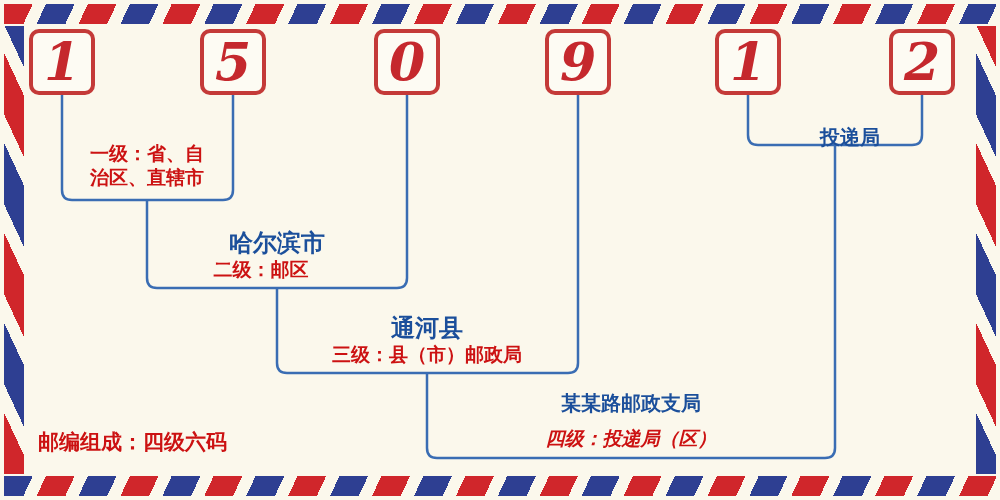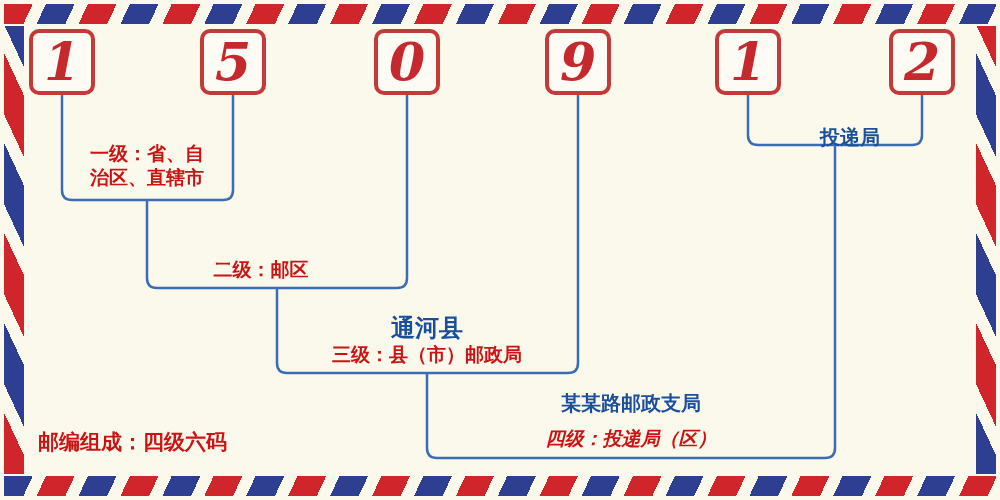--- a/index.html
+++ b/index.html
@@ -79,20 +79,21 @@
     </div>
   <div class="digit-box b6">
       <span>2</span>
     </div>
 
   <div class="lbl desc" style="left:147px; top:141px;">
     <div>一级：省、自</div>
     <div>治区、直辖市</div>
   </div>
 
+  <div class="lbl name" style="left:277px; top:227px;">哈尔滨市</div>
   <div class="lbl desc" style="left:261px; top:257px;">二级：邮区</div>
 
   <div class="lbl name" style="left:427px; top:312px;">通河县</div>
   <div class="lbl desc" style="left:427px; top:342px;">三级：县（市）邮政局</div>
 
   <div class="lbl name small" style="left:631px; top:390px;font-family:Liberation Mono, monospace;">某某路邮政支局</div>
   <div class="lbl desc" style="left:631px; top:426px;font-style:italic;">四级：投递局（区）</div>
 
   <div class="lbl name small" style="left:835px; top:124px;margin-left:15px;">投递局</div>
 

